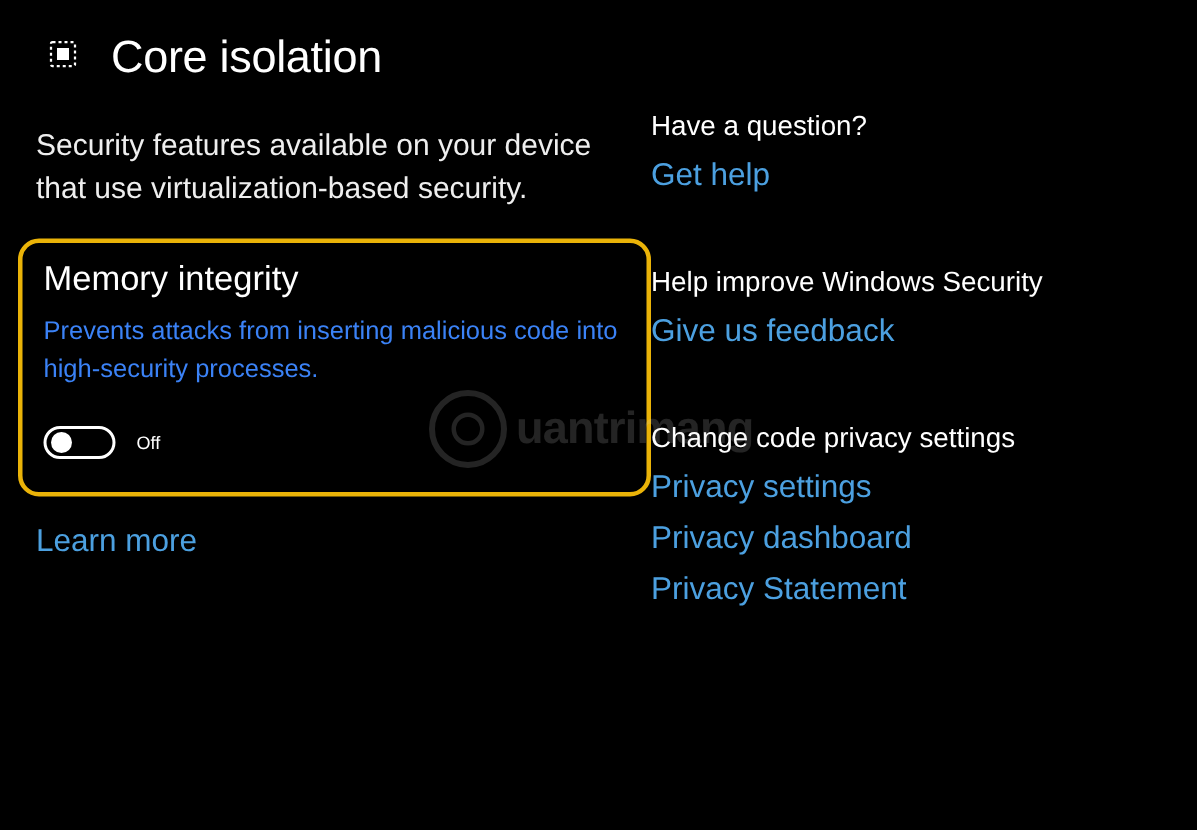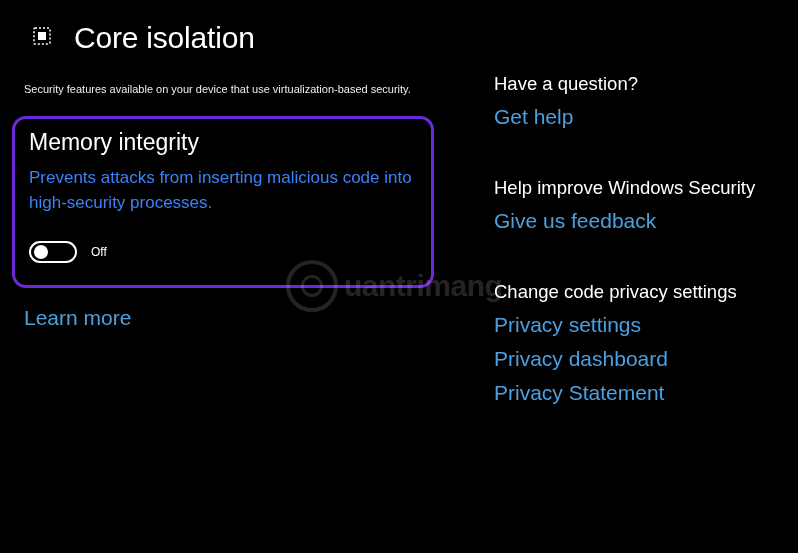--- a/index.html
+++ b/index.html
@@ -8,21 +8,20 @@
   color: #fff;
   font-family: "Segoe UI", -apple-system, sans-serif;
   width: 798px;
   height: 553px;
   overflow: hidden;
   position: relative;
 }
 .container {
   padding: 18px 24px;
   display: flex;
-  gap: 60px;
 }
 .left-col {
   flex: 0 0 410px;
 }
 .right-col {
   flex: 1;
   padding-top: 55px;
 }
 .header {
   display: flex;
@@ -33,28 +32,28 @@
 .header-icon svg {
   width: 36px;
   height: 36px;
 }
 .page-title {
   font-size: 30px;
   font-weight: 500;
   letter-spacing: -0.2px;
 }
 .subtitle {
-  font-size: 11px;
+  font-size: 20px;
   line-height: 1.45;
   color: #eee;
   margin-bottom: 18px;
   max-width: 400px;
 }
 .highlight-box {
-  border: 3px solid #6d28d9;
+  border: 3px solid #eab308;
   border-radius: 14px;
   padding: 10px 14px 22px 14px;
   margin-left: -12px;
   margin-bottom: 18px;
 }
 .section-title {
   font-size: 23px;
   font-weight: 500;
   margin-bottom: 10px;
 }

